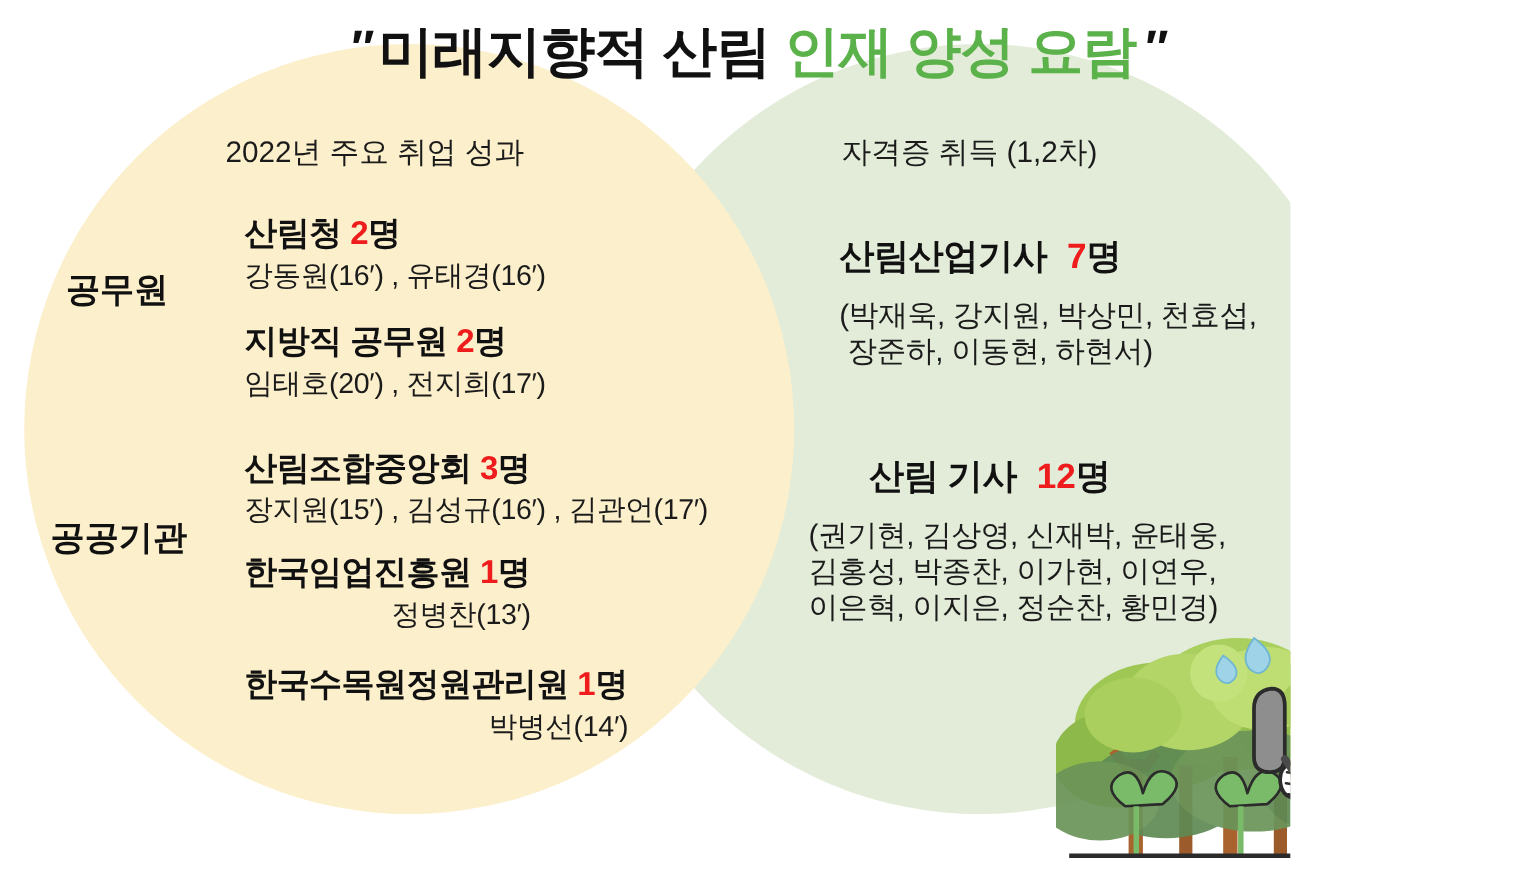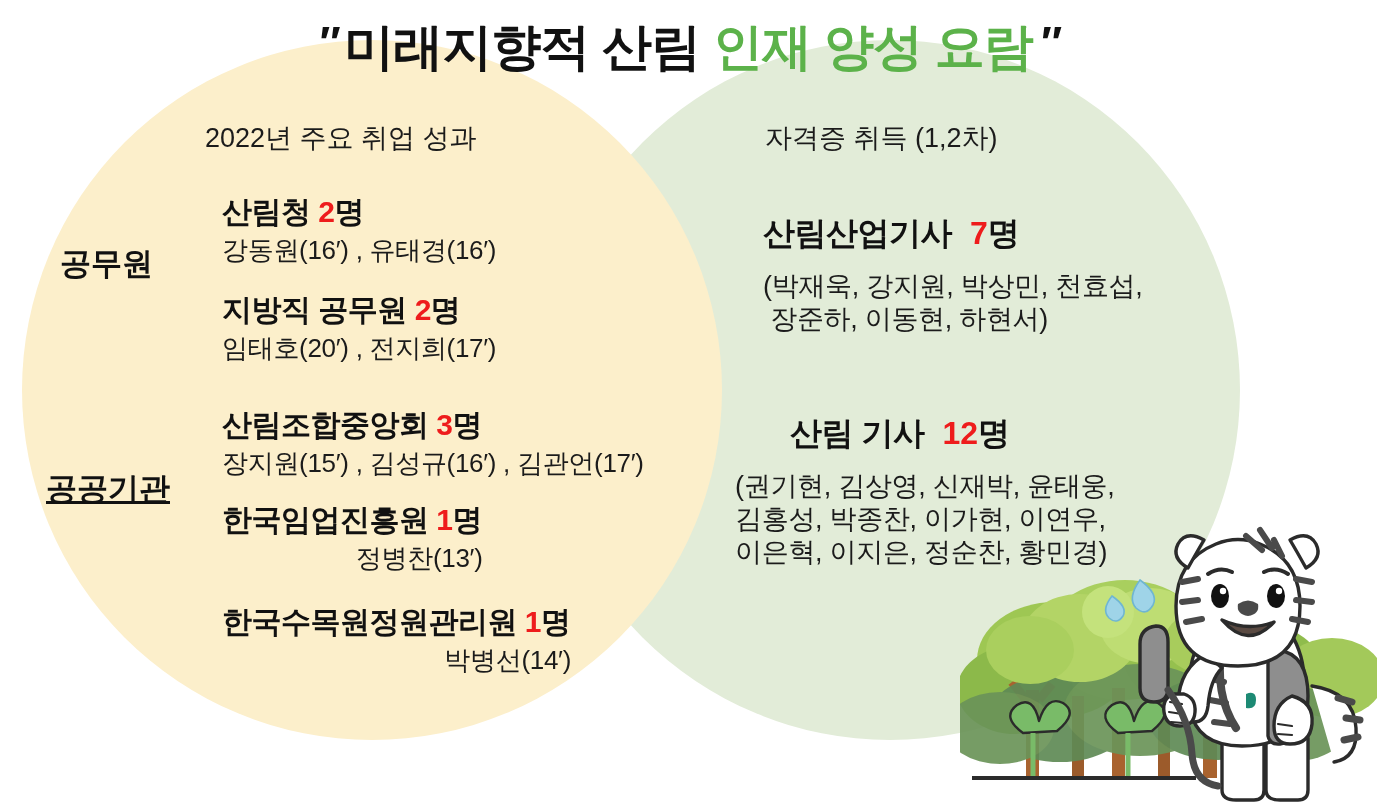--- a/index.html
+++ b/index.html
@@ -7,21 +7,21 @@
     margin: 0;
     padding: 0;
     background: #ffffff;
   }
   body {
     font-family: "Liberation Sans", "DejaVu Sans", sans-serif;
     -webkit-font-smoothing: antialiased;
   }
   #stage {
     position: relative;
-    width: 1377px;
+    width: 1173px;
     height: 806px;
     overflow: hidden;
     background: #ffffff;
   }
 
   
   .circle {
     position: absolute;
     border-radius: 50%;
   }
@@ -88,21 +88,21 @@
   
   .group-label {
     position: absolute;
     z-index: 15;
     font-size: 31px;
     font-weight: bold;
     color: #111111;
     white-space: nowrap;
   }
   #label-gongmuwon  { left: 60px; top: 243px; }
-  #label-gonggong   { left: 46px; top: 468px; text-decoration: underline; }
+  #label-gonggong   { left: 46px; top: 468px; }
 
   
   .entry {
     position: absolute;
     z-index: 15;
     white-space: nowrap;
   }
   .entry .org {
     font-size: 30px;
     font-weight: bold;

